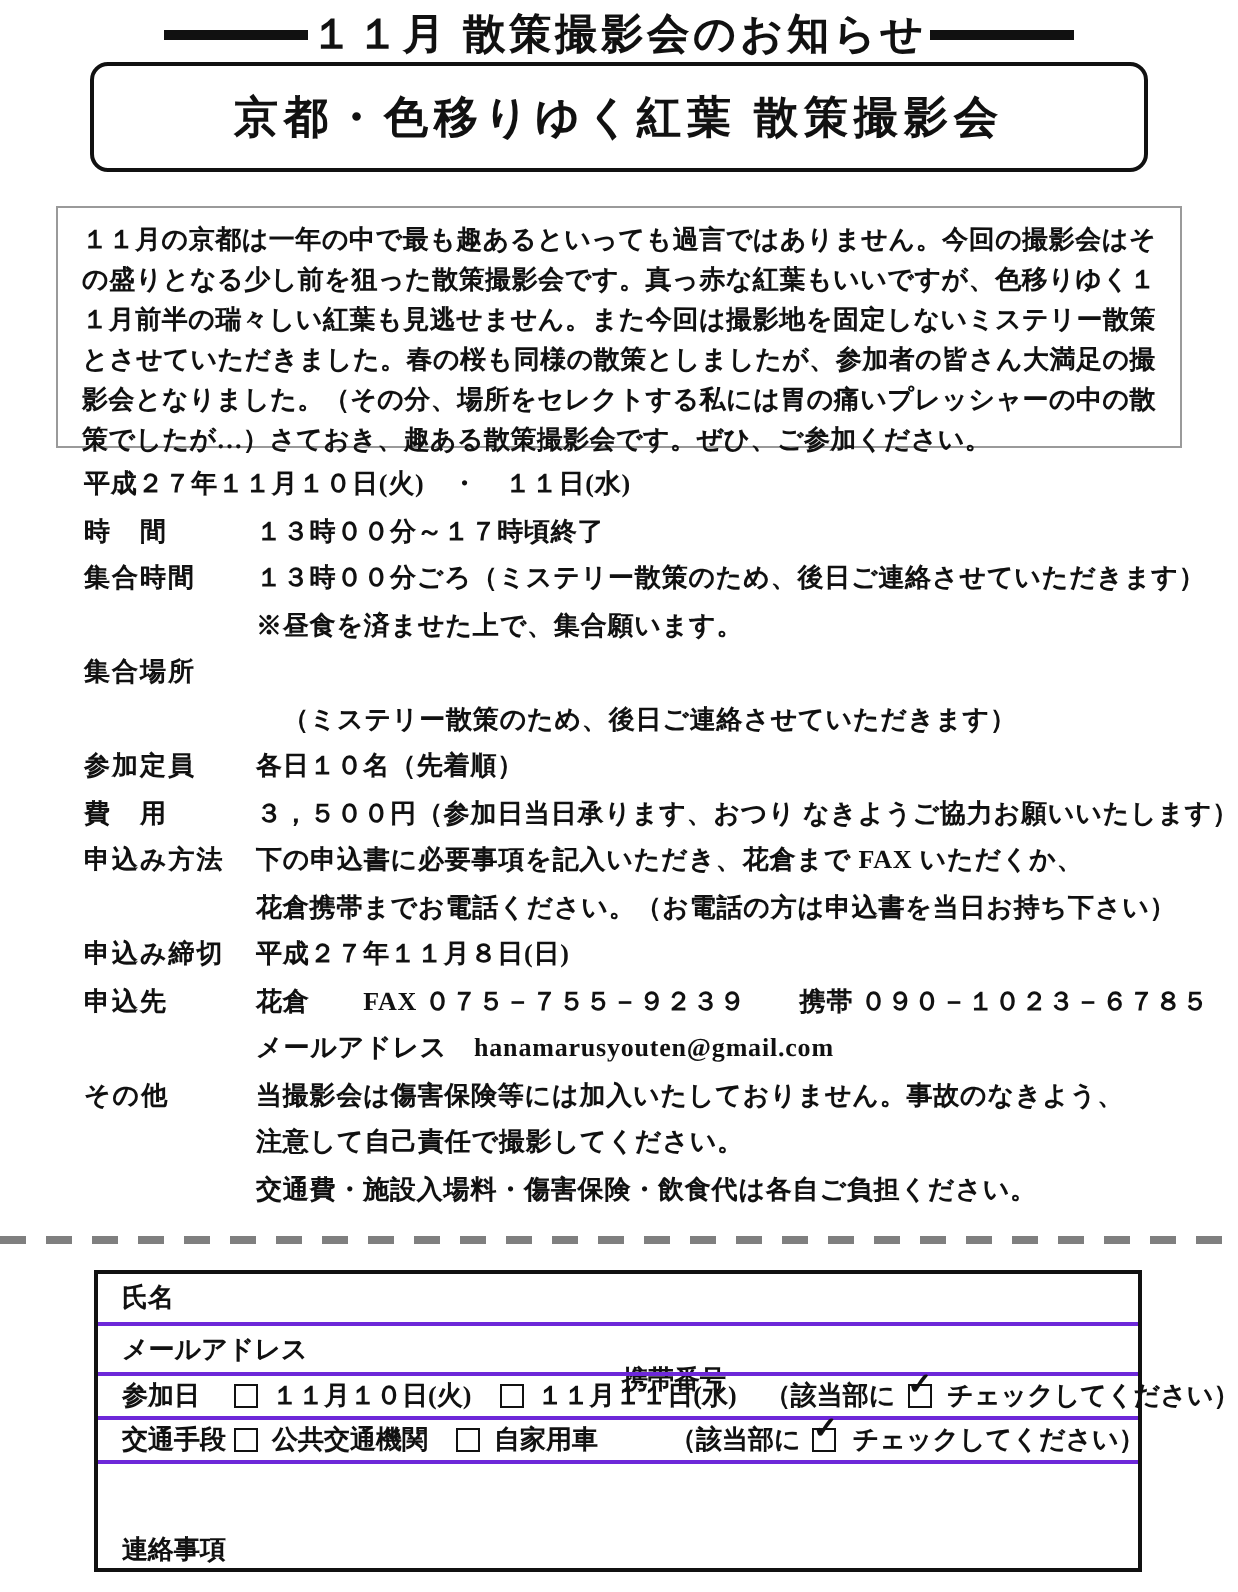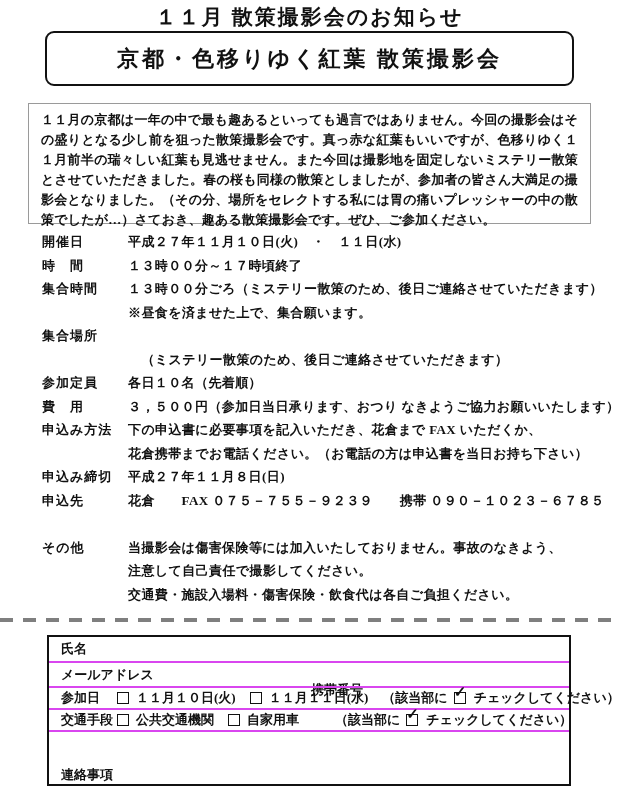--- a/index.html
+++ b/index.html
@@ -3,21 +3,21 @@
 <meta charset="utf-8">
 <style>
   html,body{margin:0;padding:0;background:#ffffff;}
   .page{
     position:relative;width:619px;height:796px;background:#ffffff;
     font-family:"Liberation Serif","DejaVu Serif",serif;
     color:#111111;font-weight:bold;overflow:hidden;
   }
   
   .hdr{position:absolute;top:2px;left:0;width:619px;height:30px;
-       display:flex;align-items:center;justify-content:center;gap:1px;flex-direction:column;}
+       display:flex;align-items:center;justify-content:center;gap:1px;}
   .hrule{width:72px;height:5px;background:#111111;}
   .hdr h1{margin:0;font-size:21px;letter-spacing:2px;font-weight:bold;white-space:nowrap;}
   
   .evtbox{position:absolute;left:45px;top:31px;width:529px;height:55px;
           border:2px solid #111111;border-radius:9px;box-sizing:border-box;
           display:flex;align-items:center;justify-content:center;}
   .evtbox h2{margin:0;font-size:22px;letter-spacing:3px;font-weight:bold;white-space:nowrap;}
   
   .intro{position:absolute;left:28px;top:103px;width:563px;height:121px;
          border:1px solid #9a9a9a;box-sizing:border-box;
@@ -28,21 +28,21 @@
   .info{position:absolute;left:42px;top:230px;width:556px;font-size:13px;}
   .iline{display:flex;height:23.5px;line-height:23.5px;white-space:pre;}
   .ilbl{width:86px;flex:0 0 86px;letter-spacing:1px;}
   .ival{letter-spacing:0.4px;}
   
   .cutline{position:absolute;left:0;top:618px;width:619px;height:4px;
            background:repeating-linear-gradient(90deg,#7f7f7f 0 13px,transparent 13px 23px);}
   
   .ftable{position:absolute;left:47px;top:635px;width:524px;box-sizing:border-box;
           border:2px solid #111111;font-size:13px;}
-  .frow{position:relative;border-bottom:2px solid #d946ef;box-sizing:border-box;
+  .frow{position:relative;border-bottom:2px solid #6d28d9;box-sizing:border-box;
         display:flex;align-items:center;padding-left:12px;white-space:nowrap;}
   .frow:last-child{border-bottom:none;}
   .r1{height:26px;} .r2{height:25px;} .r3{height:22px;} .r4{height:22px;}
   .r5{height:52px;align-items:flex-end;padding-top:4px;}
   .phone{position:absolute;left:262px;top:0;height:26px;line-height:26px;margin-top:40px;}
   .flbl{display:inline-block;min-width:56px;}
   .opt{display:inline-flex;align-items:center;margin-right:14px;}
   .cb{display:inline-block;width:10px;height:10px;border:1.5px solid #111111;
       margin-right:7px;flex:0 0 auto;}
   .cbc{position:relative;margin:0 8px 0 6px;}
@@ -63,33 +63,33 @@
 
   <div class="evtbox">
     <h2>京都・色移りゆく紅葉 散策撮影会</h2>
   </div>
 
   <div class="intro">
     <p>１１月の京都は一年の中で最も趣あるといっても過言ではありません。今回の撮影会はその盛りとなる少し前を狙った散策撮影会です。真っ赤な紅葉もいいですが、色移りゆく１１月前半の瑞々しい紅葉も見逃せません。また今回は撮影地を固定しないミステリー散策とさせていただきました。春の桜も同様の散策としましたが、参加者の皆さん大満足の撮影会となりました。（その分、場所をセレクトする私には胃の痛いプレッシャーの中の散策でしたが…）さておき、趣ある散策撮影会です。ぜひ、ご参加ください。</p>
   </div>
 
   <div class="info" id="info">
-      <div class="iline"><span class="ilbl">開催日</span><span class="ival">平成２７年１１月１０日(火)　・　１１日(水)</span></div>
+      <div class="iline"><span class="ival">平成２７年１１月１０日(火)　・　１１日(水)</span></div>
       <div class="iline"><span class="ilbl">時　間</span><span class="ival">１３時００分～１７時頃終了</span></div>
       <div class="iline"><span class="ilbl">集合時間</span><span class="ival">１３時００分ごろ（ミステリー散策のため、後日ご連絡させていただきます）</span></div>
       <div class="iline"><span class="ilbl"></span><span class="ival">※昼食を済ませた上で、集合願います。</span></div>
       <div class="iline"><span class="ilbl">集合場所</span></div>
       <div class="iline"><span class="ilbl"></span><span class="ival">　（ミステリー散策のため、後日ご連絡させていただきます）</span></div>
       <div class="iline"><span class="ilbl">参加定員</span><span class="ival">各日１０名（先着順）</span></div>
       <div class="iline"><span class="ilbl">費　用</span><span class="ival">３，５００円（参加日当日承ります、おつり なきようご協力お願いいたします）</span></div>
       <div class="iline"><span class="ilbl">申込み方法</span><span class="ival">下の申込書に必要事項を記入いただき、花倉まで FAX いただくか、</span></div>
       <div class="iline"><span class="ilbl"></span><span class="ival">花倉携帯までお電話ください。（お電話の方は申込書を当日お持ち下さい）</span></div>
       <div class="iline"><span class="ilbl">申込み締切</span><span class="ival">平成２７年１１月８日(日)</span></div>
       <div class="iline"><span class="ilbl">申込先</span><span class="ival">花倉　　FAX ０７５－７５５－９２３９　　携帯 ０９０－１０２３－６７８５</span></div>
-      <div class="iline"><span class="ilbl"></span></div>
+      <div class="iline"><span class="ilbl"></span><span class="ival">メールアドレス　hanamarusyouten@gmail.com</span></div>
       <div class="iline"><span class="ilbl">その他</span><span class="ival">当撮影会は傷害保険等には加入いたしておりません。事故のなきよう、</span></div>
       <div class="iline"><span class="ilbl"></span><span class="ival">注意して自己責任で撮影してください。</span></div>
       <div class="iline"><span class="ilbl"></span><span class="ival">交通費・施設入場料・傷害保険・飲食代は各自ご負担ください。</span></div>
     </div>
 
   <div class="cutline"></div>
 
   <div class="ftable">
     <div class="frow r1">
       <span>氏名</span>

